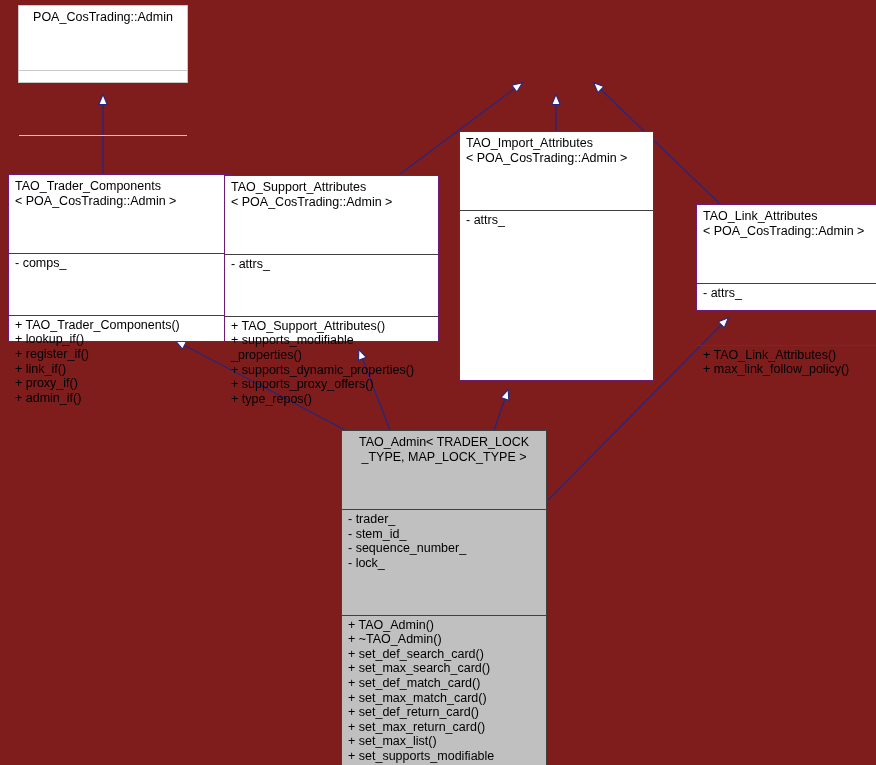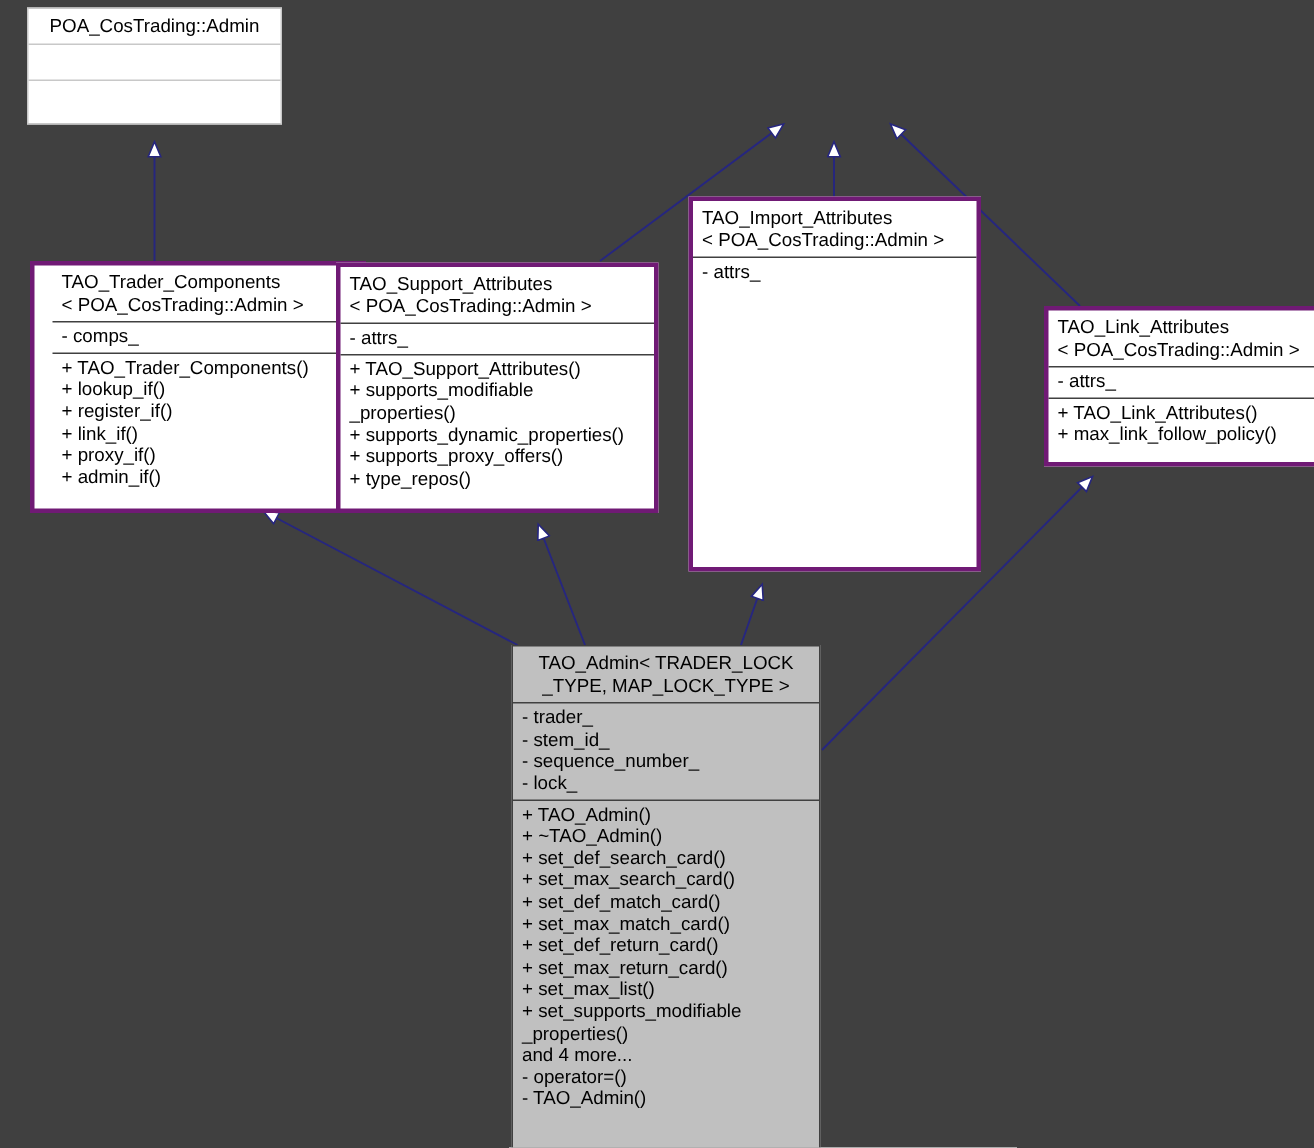--- a/index.html
+++ b/index.html
@@ -4,37 +4,37 @@
 <style>
   html, body {
     margin: 0;
     padding: 0;
     background: #ffffff;
   }
   #canvas {
     position: relative;
     width: 876px;
     height: 765px;
-    background: #404040;
+    background: #7f1d1d;
     font-family: "Liberation Sans", sans-serif;
     overflow: hidden;
   }
   svg.edges {
     position: absolute;
     left: 0;
     top: 0;
     width: 876px;
     height: 765px;
     pointer-events: none;
   }
   .node {
     position: absolute;
     box-sizing: border-box;
     background: #ffffff;
-    border: 3px solid #701a75;
+    border: 1px solid #701a75;
     z-index: 2;
   }
   .node.faded {
     border: 1px solid #c8c8c8;
   }
   .node.highlight {
     background: #c0c0c0;
     border: 1px solid #404040;
   }
   .sect {
@@ -45,20 +45,21 @@
     color: #000000;
     white-space: pre-line;
   }
   .sect.title {
     text-align: center;
     padding-top: 4px;
     padding-bottom: 4px;
   }
   .sect.divider {
     border-top: 1px solid #404040;
+    margin-top: 41px;
   }
   .node.faded .sect.divider {
     border-top: 1px solid #c8c8c8;
   }
   .sect.attrs, .sect.ops {
     text-align: left;
   }
   .sect.empty {
     min-height: 24px;
   }
@@ -95,21 +96,21 @@
     </g>
   </svg>
 
   <div class="node faded" style="left:18px; top:5px; width:170px; height:78px;">
     <div class="sect title">POA_CosTrading::Admin</div>
     <div class="sect divider attrs empty"></div>
     <div class="sect divider ops empty"></div>
   </div>
 
 
-  <div class="node" style="left:20px; top:174px; width:224px; height:168px;padding-left:12px;">
+  <div class="node" style="left:8px; top:174px; width:224px; height:168px;">
     <div class="sect title" style="text-align:left;">TAO_Trader_Components
 &lt; POA_CosTrading::Admin &gt;</div>
     <div class="sect divider attrs">- comps_</div>
     <div class="sect divider ops">+ TAO_Trader_Components()
 + lookup_if()
 + register_if()
 + link_if()
 + proxy_if()
 + admin_if()</div>
   </div>

